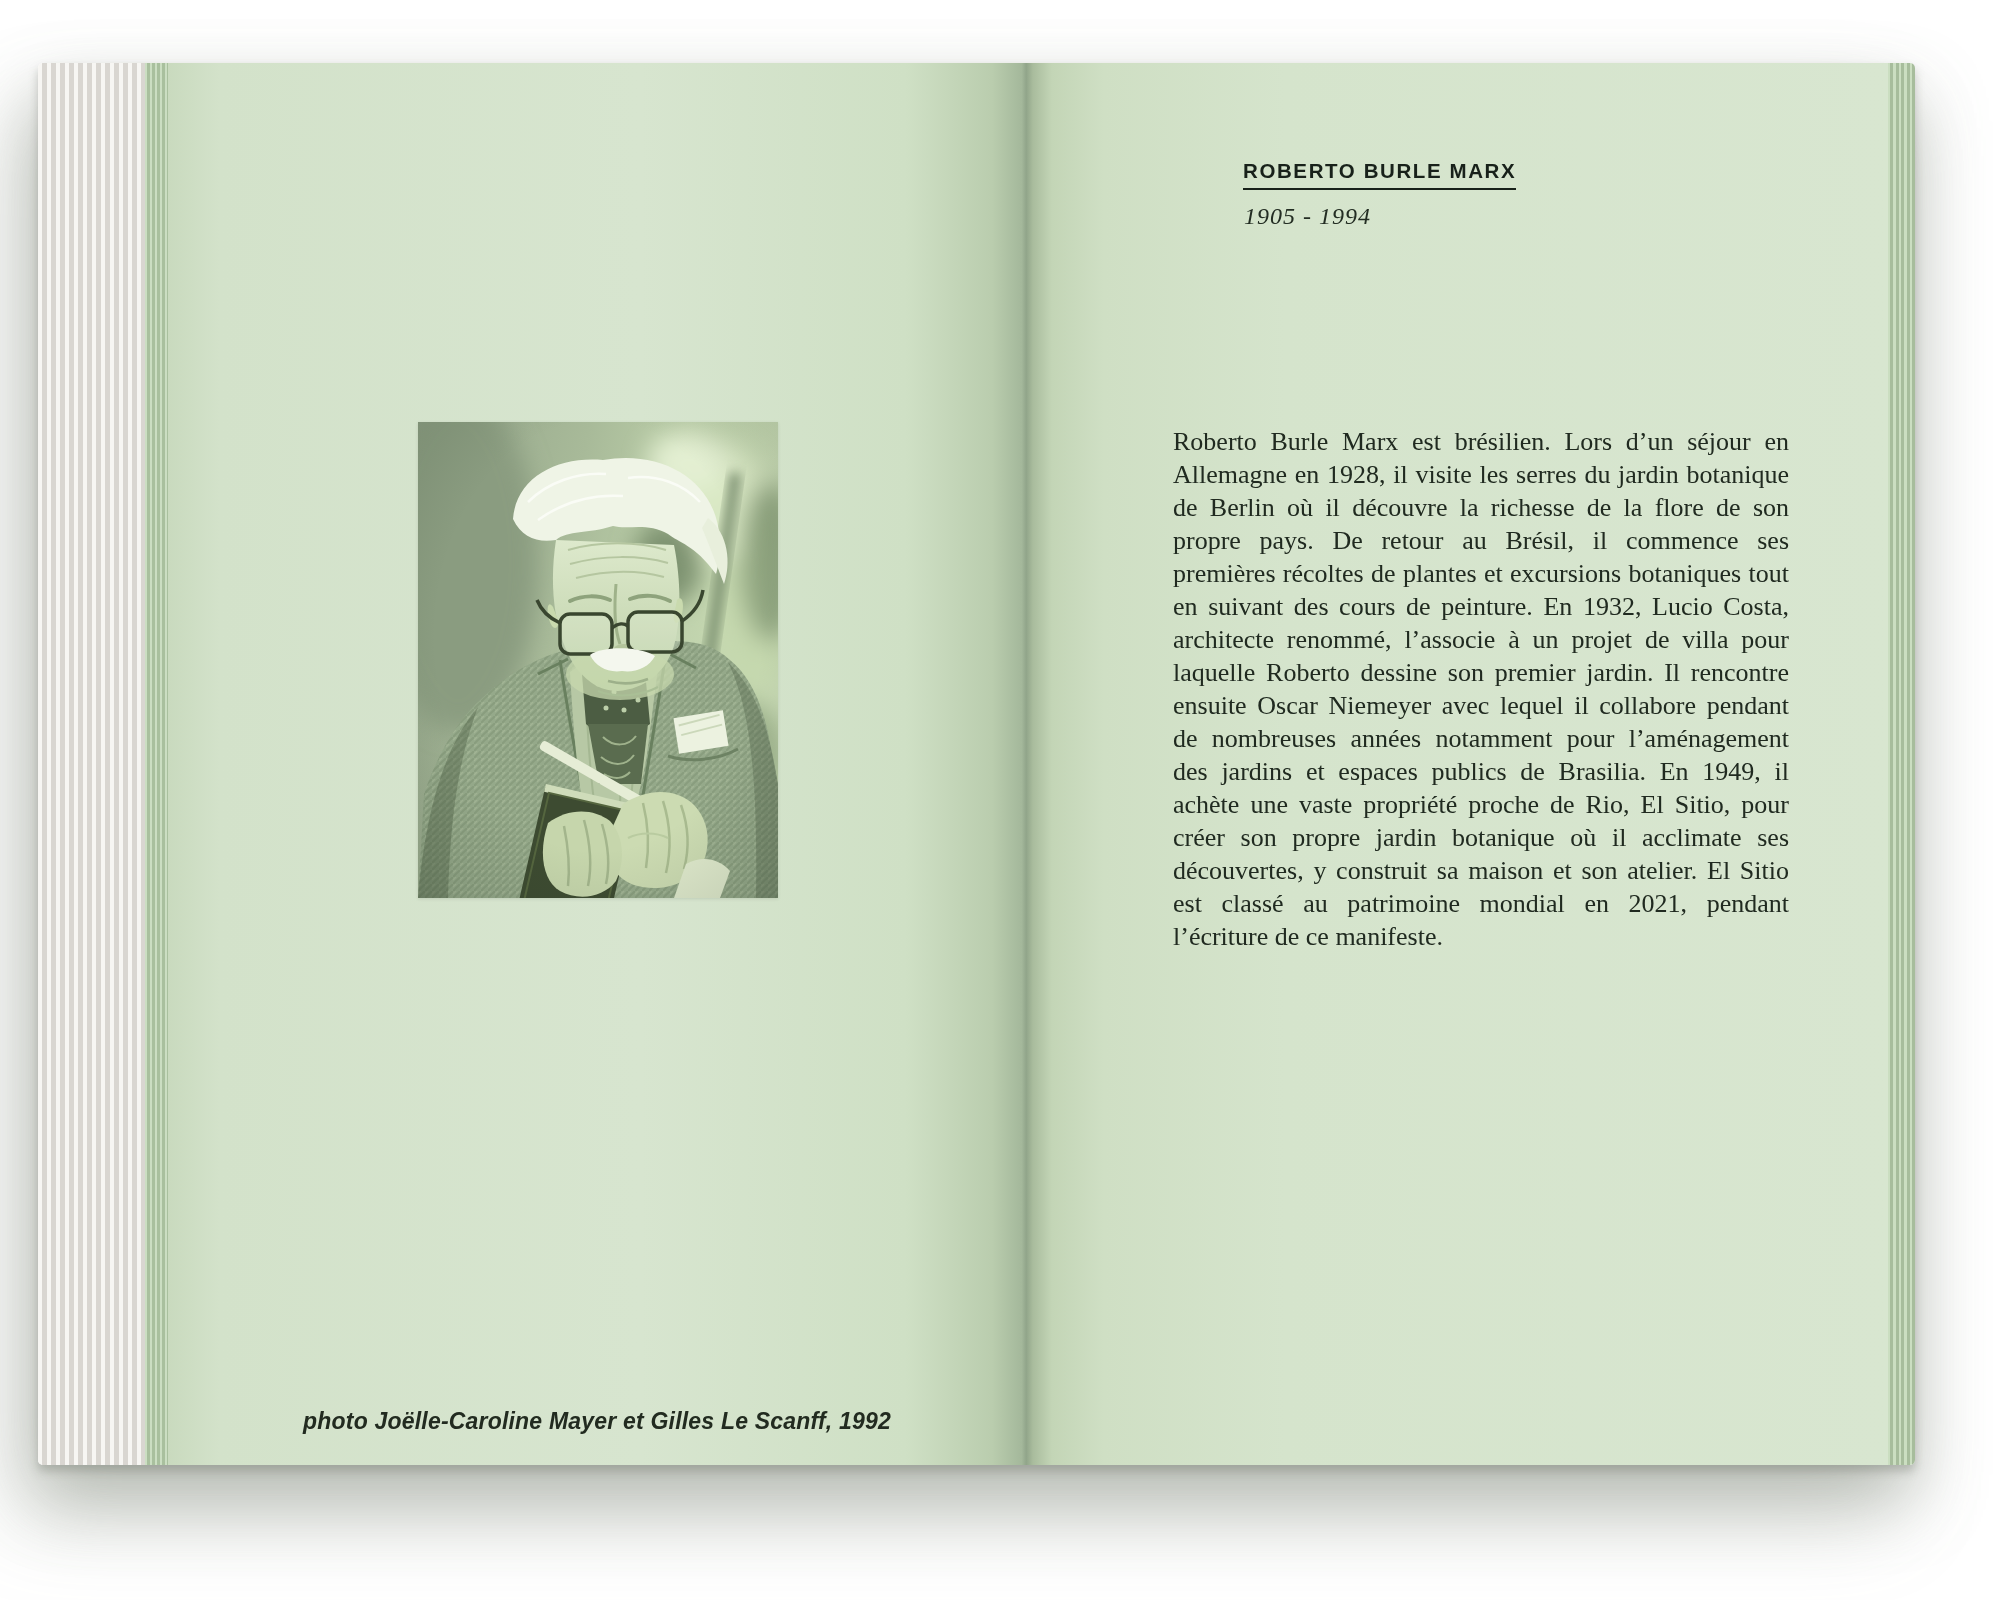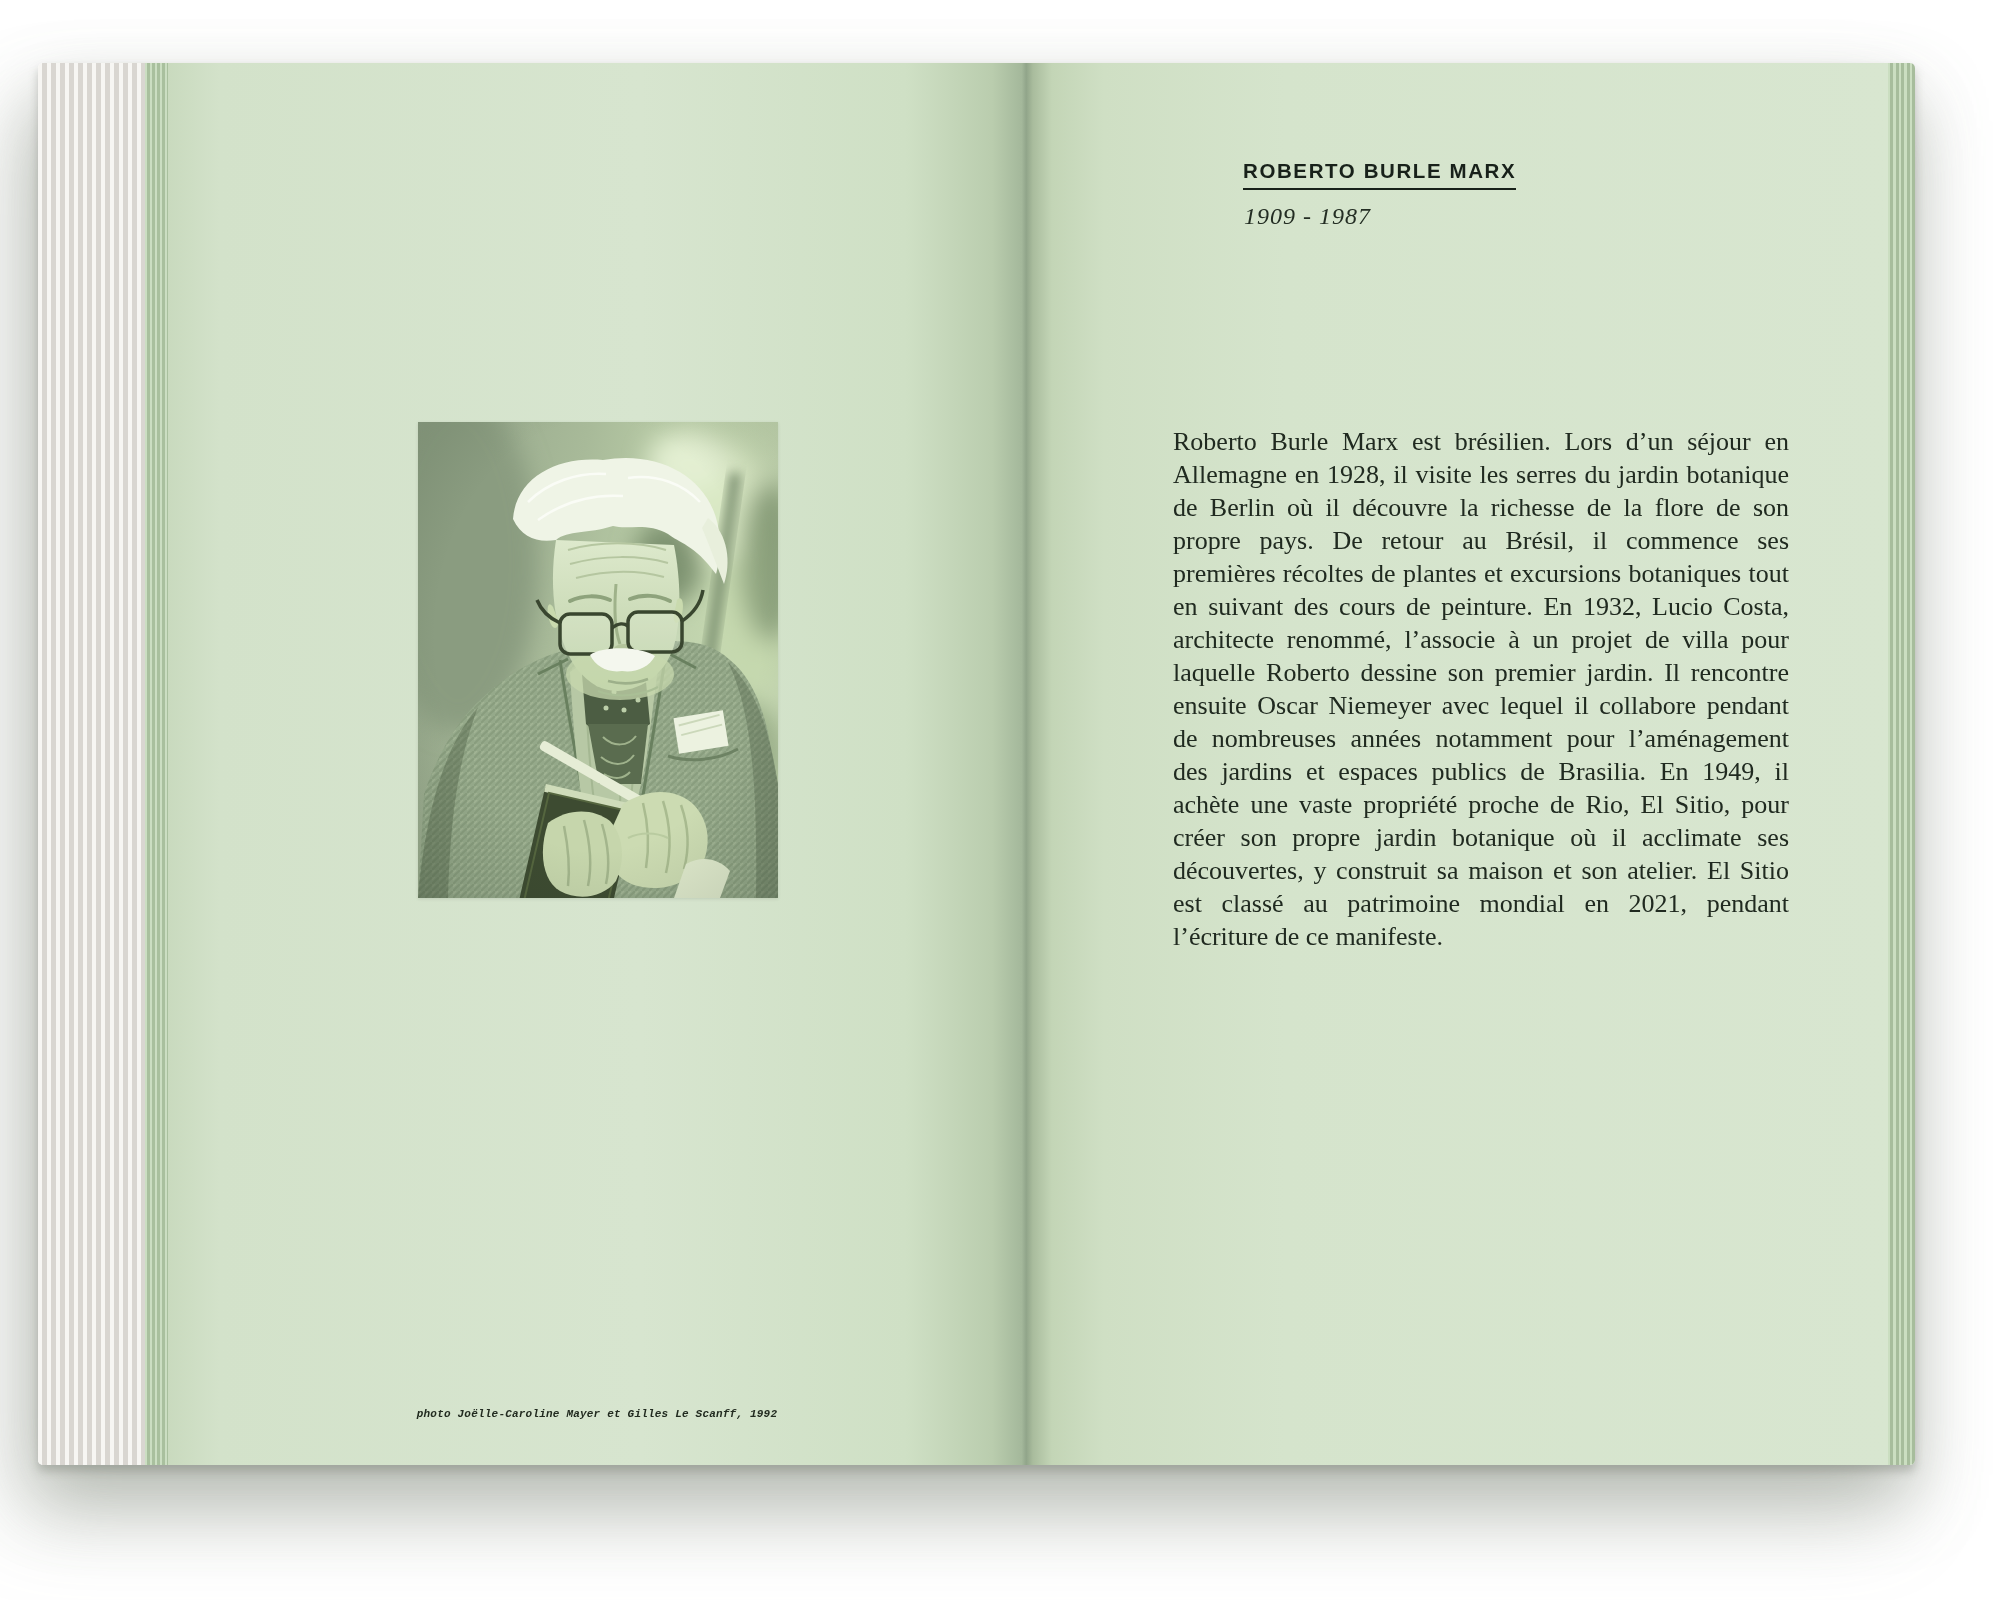--- a/index.html
+++ b/index.html
@@ -18,22 +18,22 @@
   .page-right{position:absolute;left:988px;top:0;width:862px;height:100%;
         background:linear-gradient(90deg,#90a489 0%,#a9bc9d 0.8%,#c3d5b6 3%,#cfdfc4 9%,#d5e4cc 30%,#d8e6d0 100%);}
   .fore-edge-right{position:absolute;left:1850px;top:0;width:27px;height:100%;border-radius:0 5px 5px 0;
         background:repeating-linear-gradient(90deg,#cbdec1 0px,#cbdec1 2.5px,#a7bd9c 2.5px,#a7bd9c 5.5px);}
 
   .photo{position:absolute;left:250px;top:359px;width:360px;height:476px;margin:0;padding:0;
          box-shadow:0 1px 3px rgba(60,75,55,.15);}
   .photo svg{display:block;width:100%;height:100%;}
 
   .caption{position:absolute;left:0;top:1345px;width:858px;text-align:center;
-        font-family:Liberation Mono, monospace;font-weight:bold;font-style:italic;
-        font-size:11px;letter-spacing:.2px;color:#222b20;}
+        font-family:Liberation Sans, sans-serif;font-weight:bold;font-style:italic;
+        font-size:23px;letter-spacing:.2px;color:#222b20;}
 
   .heading{position:absolute;left:217px;top:96px;display:inline-block;
         font-family:"Liberation Sans",sans-serif;font-weight:700;font-size:20.5px;
         letter-spacing:1.6px;color:#18211a;border-bottom:2.5px solid #18211a;padding-bottom:5px;white-space:nowrap;}
   .dates{position:absolute;left:218px;top:140px;font-family:"Liberation Serif",serif;
         font-style:italic;font-size:24px;letter-spacing:1px;color:#232d23;}
   .bodytext{position:absolute;left:147px;top:362px;width:616px;
         font-family:"Liberation Serif",serif;font-size:26px;line-height:33px;
         text-align:justify;color:#202a20;hyphens:none;}
   .page-number{position:absolute;left:0;top:1208px;width:862px;text-align:center;
@@ -177,19 +177,19 @@
 
           <rect width="360" height="476" fill="url(#vign)"></rect>
         </svg>
       </figure>
 
       <div class="caption">photo Joëlle-Caroline Mayer et Gilles Le Scanff, 1992</div>
     </div>
 
     <div class="page-right">
       <h1 class="heading" style="margin:0;">ROBERTO BURLE MARX</h1>
-      <div class="dates">1909 - 1987</div>
+      <div class="dates">1905 - 1994</div>
       <p class="bodytext" style="margin:0;">Roberto Burle Marx est brésilien. Lors d’un séjour en Allemagne en 1928, il visite les serres du jardin botanique de Berlin où il découvre la richesse de la flore de son propre pays. De retour au Brésil, il commence ses premières récoltes de plantes et excursions botaniques tout en suivant des cours de peinture. En 1932, Lucio Costa, architecte renommé, l’associe à un projet de villa pour laquelle Roberto dessine son premier jardin. Il rencontre ensuite Oscar Niemeyer avec lequel il collabore pendant de nombreuses années notamment pour l’aménagement des jardins et espaces publics de Brasilia. En 1949, il achète une vaste propriété proche de Rio, El Sitio, pour créer son propre jardin botanique où il acclimate ses découvertes, y construit sa maison et son atelier. El Sitio est classé au patrimoine mondial en 2021, pendant l’écriture de ce manifeste.</p>
     </div>
 
     <div class="fore-edge-right"></div>
   </div>
 </div>
 
 </body></html>

